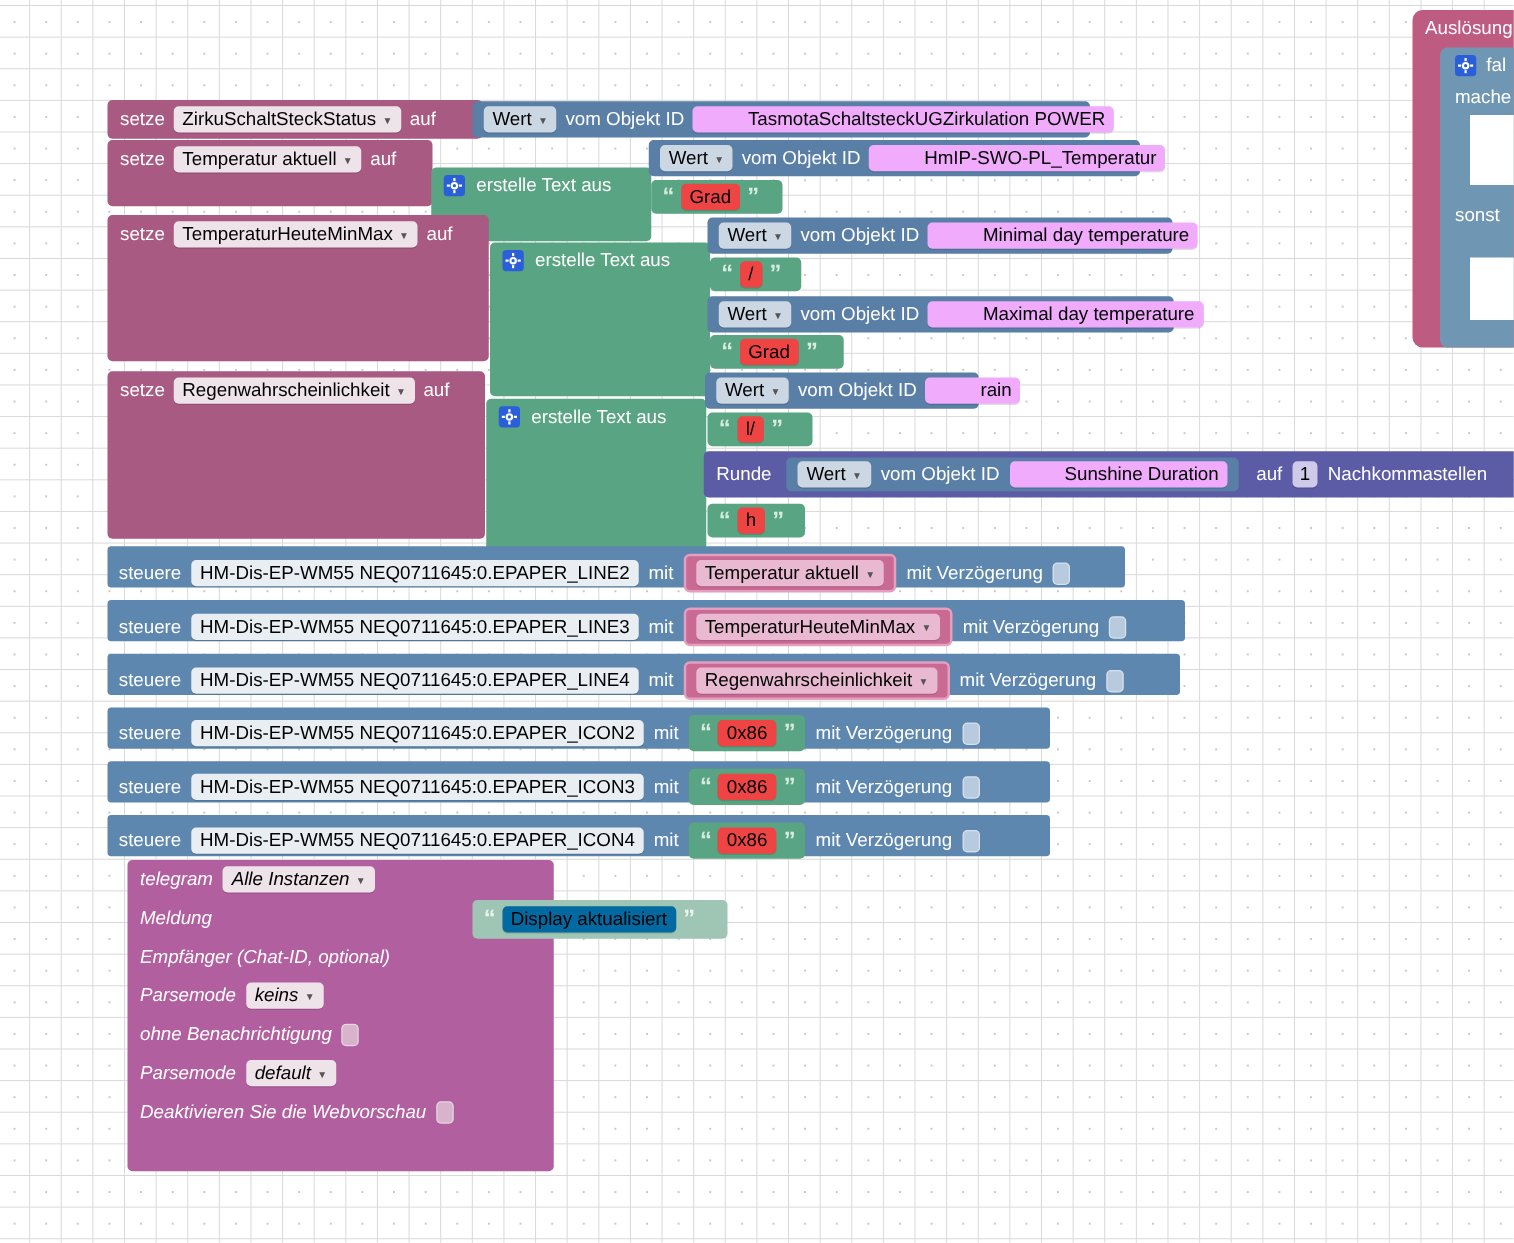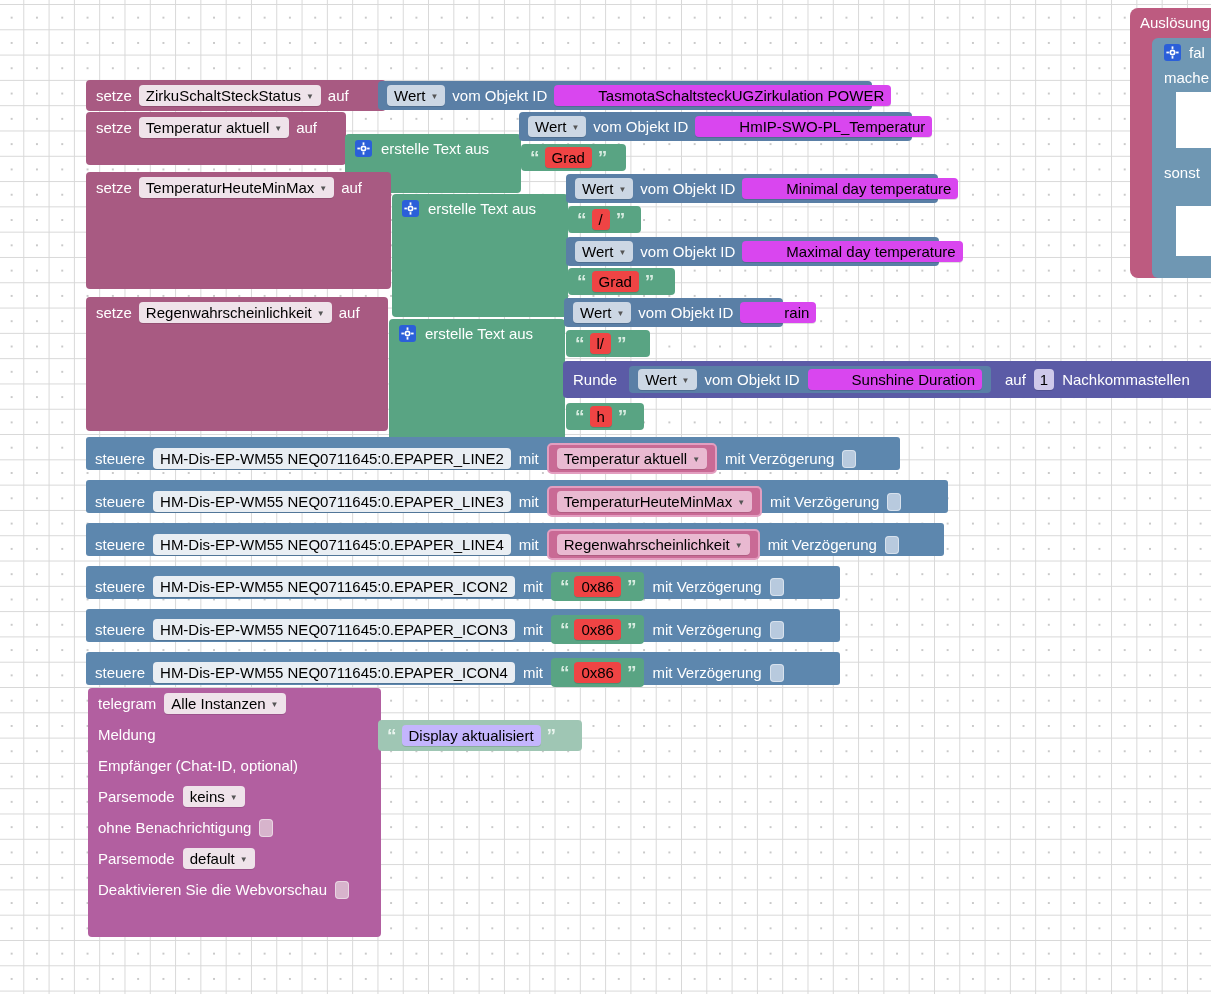--- a/index.html
+++ b/index.html
@@ -30,21 +30,21 @@
   .lbl{color:#ffffff;font-size:15px;white-space:nowrap;}
 
   
   .field{
     display:inline-flex;align-items:center;gap:5px;
     background:#efe3ea;color:#000;border-radius:4px;
     padding:2px 7px;font-size:15px;white-space:nowrap;
     box-shadow:0 1px 0 rgba(0,0,0,.12);
   }
   .field.blue{background:#ccd7e4;}
-  .field.bluelt{background:#d946ef;padding-left:44px;}
+  .field.bluelt{background:#f0abfc;padding-left:44px;}
   .field.greenlt{background:#ef4444;}
   .field.white{background:#e9eef3;}
   .field.num{background:#cfc9ea;padding:2px 6px;}
   .caret{font-size:8px;color:#555;line-height:1;transform:translateY(1px);}
 
   
   .cbx{width:14px;height:18px;border-radius:4px;background:#b8cade;display:inline-block;
        box-shadow:inset 0 0 0 1px rgba(255,255,255,.45);}
   .cbx.mauve{background:#d7b4cc;}
 
@@ -400,21 +400,21 @@
       <span class="txt">
         <span class="q">“</span>
         <span class="field greenlt">0x86</span>
         <span class="q">”</span>
       </span>
       <span class="lbl">mit Verzögerung</span>
       <span class="cbx"></span>
     </div>
   </div>
 
-  <div class="blk" id="telegram" style="left:88px;top:688px;width:293px;height:249px;">
+  <div class="blk" id="telegram" style="left:102px;top:688px;width:341px;height:249px;font-style:italic;">
     <div class="line">
       <span class="lbl">telegram</span>
       <span class="field">
         <span>Alle Instanzen</span>
         <span class="caret">▼</span>
       </span>
     </div>
     <div class="line">
       <span class="lbl">Meldung</span>
     </div>
@@ -440,21 +440,21 @@
       </span>
     </div>
     <div class="line">
       <span class="lbl">Deaktivieren Sie die Webvorschau</span>
       <span class="cbx mauve"></span>
     </div>
   </div>
 
   <div class="blk txt sel" style="left:378px;top:720px;width:204px;height:31px;">
     <span class="q lt">“</span>
-    <span class="field greenlt" style="background:#c4b5fd;">Display aktualisiert</span>
+    <span class="field greenlt" style="background:#0369a1;">Display aktualisiert</span>
     <span class="q lt">”</span>
   </div>
 
   <div class="blk" id="ausloesung">
     <div style="padding:6px 0 0 10px;">
       <span class="lbl">Auslösung</span>
     </div>
     <div id="aus-inner">
       <div class="r">
         <span class="gear">

